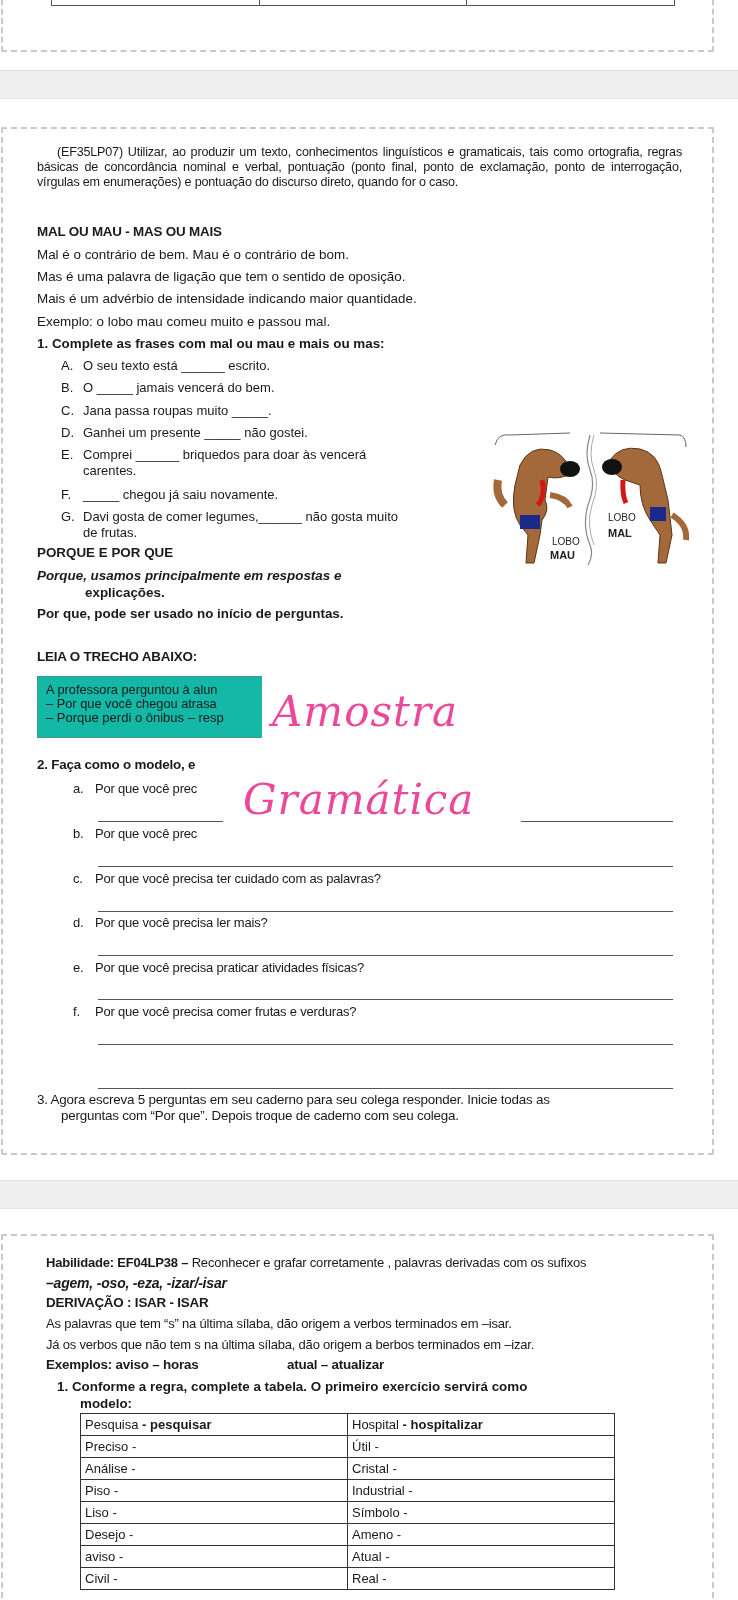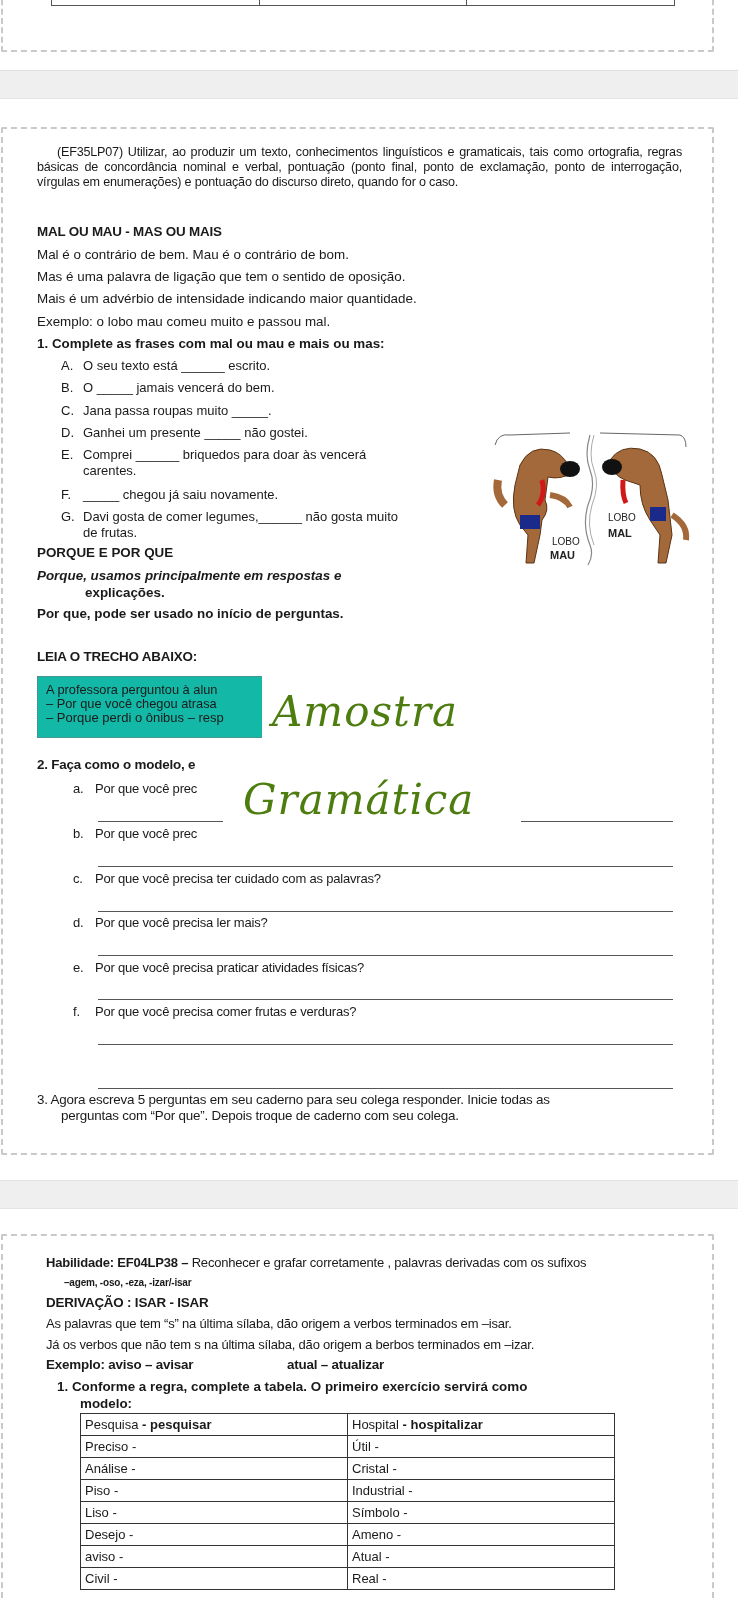--- a/index.html
+++ b/index.html
@@ -8,21 +8,21 @@
   .page-border { position:absolute; border:2px dashed #c9c9c9; border-radius:2px; }
   .gap { position:absolute; left:0; width:738px; background:#efeff0; border-top:1px solid #e0e0e0; border-bottom:1px solid #e4e4e4; }
   .abs { position:absolute; }
   .txt { font-size:13.4px; line-height:16px; }
   .just { text-align:justify; }
   .b { font-weight:bold; }
   .cond { font-family:"Liberation Sans", sans-serif; letter-spacing:-0.2px; }
   .item { position:absolute; font-size:13px; line-height:16px; }
   .item .lbl { display:inline-block; width:22px; }
   .ansline { position:absolute; height:0; border-bottom:1px solid #555; }
-  .watermark { position:absolute; color:#4d7c0f; font-family:"DejaVu Serif", serif; font-style:italic; font-size:42px; letter-spacing:1px; white-space:nowrap; }
+  .watermark { position:absolute; color:#ec4899; font-family:"DejaVu Serif", serif; font-style:italic; font-size:42px; letter-spacing:1px; white-space:nowrap; }
   .quote-box { position:absolute; border:1px dotted #777; background:#14b8a6; }
   table.deriv { position:absolute; border-collapse:collapse; font-size:13px; }
   table.deriv td { border:1px solid #333; padding:1px 4px; height:19px; width:258px; white-space:nowrap; }
   .topline { position:absolute; top:0; height:5px; border-left:1px solid #555; border-bottom:1px solid #555; }
 </style>
 </head>
 <body>
 
 <div class="page" style="top:0;height:52px;">
   <div class="page-border" style="left:1px;top:-10px;width:709px;height:58px;"></div>
@@ -122,25 +122,25 @@
   <div class="abs txt cond" style="left:37px;top:967px;">3.  Agora escreva 5 perguntas em seu caderno para seu colega responder. Inicie todas as</div>
   <div class="abs txt cond" style="left:61px;top:983px;">perguntas com  “Por que”. Depois troque de caderno com seu colega.</div>
 </div>
 
 <div class="gap" style="top:1180px;height:27px;"></div>
 
 <div class="page" style="top:1232px;height:368px;">
   <div class="page-border" style="left:1px;top:2px;width:709px;height:380px;"></div>
 
   <div class="abs txt cond" style="left:46px;top:23px;font-size:13px;"><span class="b">Habilidade: EF04LP38 –</span><span> Reconhecer e grafar corretamente , palavras derivadas com os sufixos</span></div>
-  <div class="abs txt b cond" style="left:64px;top:43px;font-size:10px;">–agem, -oso, -eza, -izar/-isar</div>
+  <div class="abs txt b cond" style="left:46px;top:43px;font-size:14px;font-style:italic;">–agem, -oso, -eza, -izar/-isar</div>
   <div class="abs txt b cond" style="left:46px;top:63px;">DERIVAÇÃO : ISAR - ISAR</div>
   <div class="abs txt cond" style="left:46px;top:84px;font-size:13px;">As palavras que tem “s” na última sílaba, dão origem a verbos terminados em –isar.</div>
   <div class="abs txt cond" style="left:46px;top:105px;font-size:13px;">Já os verbos que não tem s na última sílaba, dão origem a berbos terminados em –izar.</div>
-  <div class="abs txt b cond" style="left:46px;top:125px;">Exemplo: aviso – avisar</div>
+  <div class="abs txt b cond" style="left:46px;top:125px;">Exemplos: aviso – horas</div>
   <div class="abs txt b cond" style="left:287px;top:125px;">atual – atualizar</div>
   <div class="abs txt b" style="left:57px;top:147px;">1.  Conforme a regra, complete a tabela. O primeiro exercício servirá como</div>
   <div class="abs txt b" style="left:80px;top:164px;">modelo:</div>
 
   <table class="deriv" style="left:80px;top:181px;">
     <tbody>
         <tr>
       <td><span>Pesquisa</span><b> - pesquisar</b></td>
       <td><span>Hospital</span><b> - hospitalizar</b></td>
     </tr>

